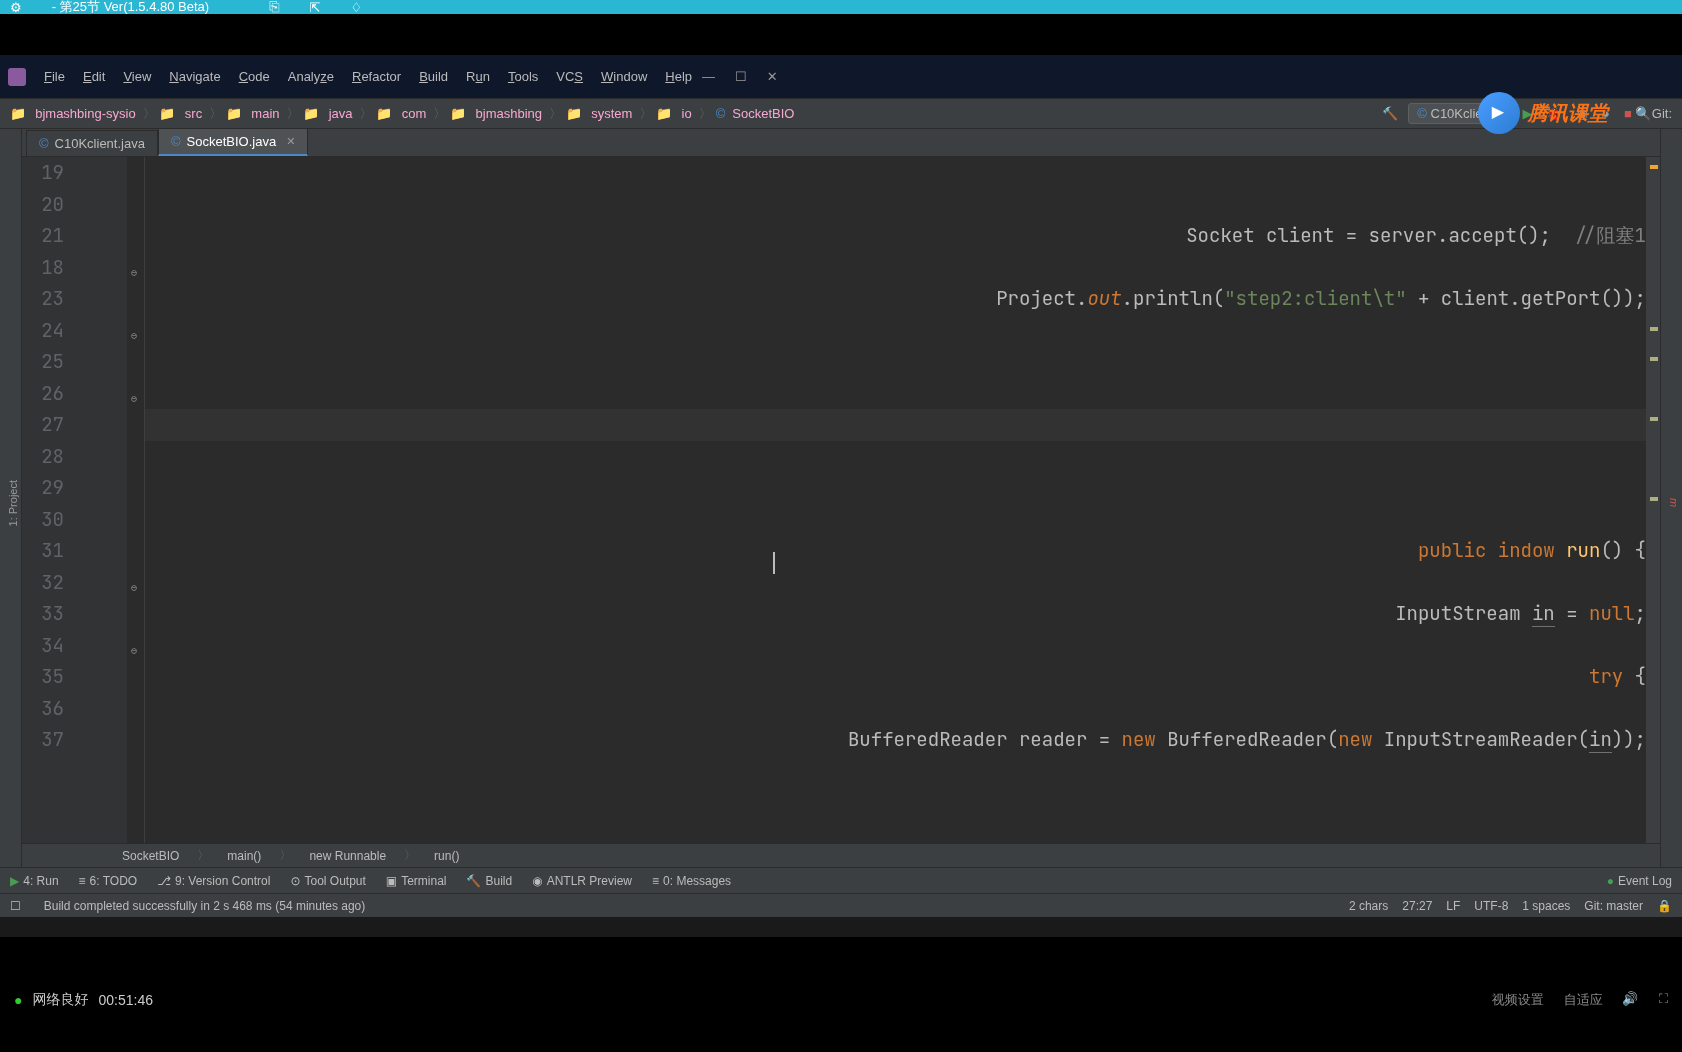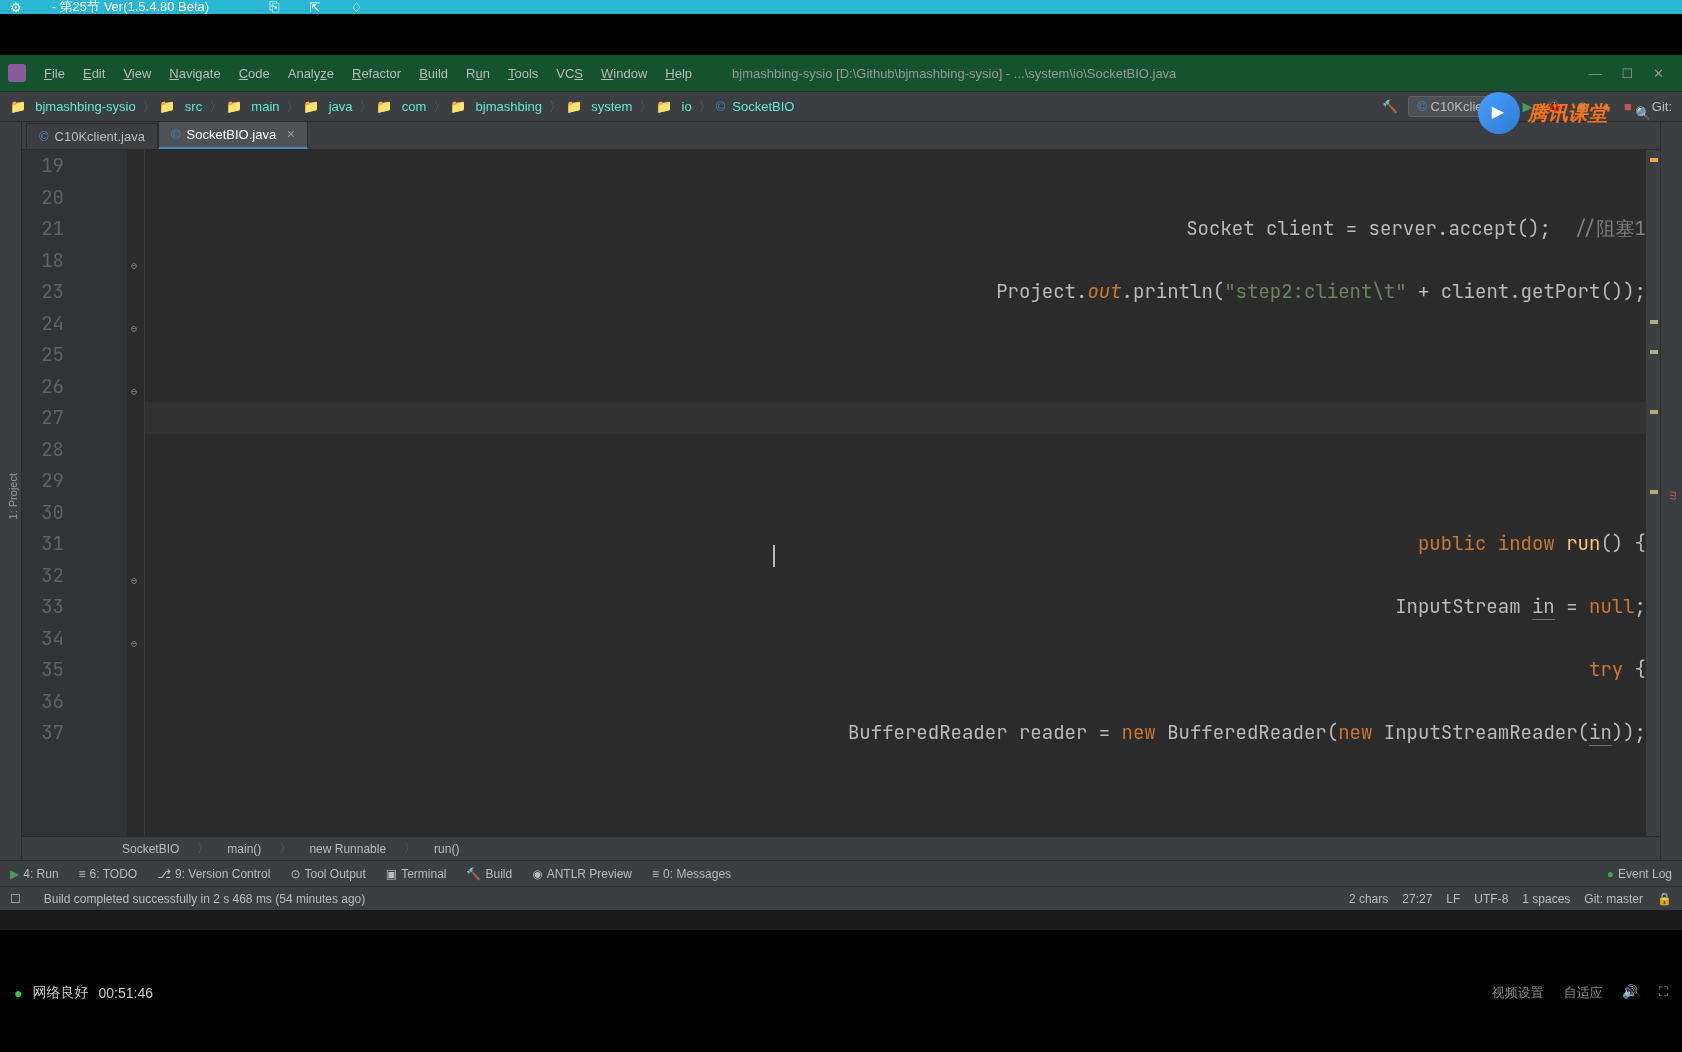--- a/index.html
+++ b/index.html
@@ -1,28 +1,28 @@
 <!DOCTYPE html>
 <html><head>
 <meta charset="utf-8">
 <style>
 * { margin: 0; padding: 0; box-sizing: border-box; }
 body { font-family: "Segoe UI", Arial, sans-serif; background: #000; color: #bbb; font-size: 13px; width: 1682px; height: 1052px; overflow: hidden; }
 .top-title-bar { height: 14px; background: #29b7d3; display:flex; align-items:center; padding-left:10px; color:#fff; gap:30px; }
 .black-gap { height: 41px; background: #000; }
 .ide-frame { background: #3c3f41; }
-.menu-bar { height: 37px; background: #14532d; display: flex; align-items: center; padding: 0 8px; gap: 2px; border-bottom: 1px solid #2b2b2b; }
+.menu-bar { height: 44px; background: #0f172a; display: flex; align-items: center; padding: 0 8px; gap: 2px; border-bottom: 1px solid #2b2b2b; }
 .menu-bar .logo { width: 18px; height: 18px; background: #8a5a9e; border-radius: 3px; margin-right: 8px; }
 .menu-bar .menu-item { padding: 4px 8px; color: #bbb; cursor: pointer; }
 .menu-bar .menu-item u { text-decoration: underline; }
 .menu-bar .title-text { margin-left: 30px; color: #999; flex: 1; }
 .menu-bar .win-controls { display: flex; gap: 20px; color: #999; padding-right: 10px; }
 .nav-bar { height: 30px; background: #3c3f41; display: flex; align-items: center; padding: 0 10px; gap: 4px; border-bottom: 1px solid #2b2b2b; }
 .nav-bar .folder-icon { color: #c9a96e; margin-right: 2px; }
-.nav-bar .crumb { color: #5eead4; padding: 0 3px; }
+.nav-bar .crumb { color: #f9a8d4; padding: 0 3px; }
 .nav-bar .sep { color: #666; }
 .nav-bar .run-config { margin-left: auto; display: flex; align-items: center; gap: 6px; }
 .nav-bar .config-dropdown { background: #4c5052; border: 1px solid #5e6060; padding: 2px 8px; border-radius: 3px; color: #bbb; }
 .nav-bar .toolbar-icon { padding: 0 4px; color: #999; cursor: pointer; }
 .nav-bar .run-icon { color: #499c54; }
 .nav-bar .debug-icon { color: #499c54; }
 .nav-bar .git-label { color: #bbb; margin-left: 10px; }
 .watermark { position: absolute; right: 30px; top: 92px; display: flex; align-items: center; gap: 8px; z-index: 100; }
 .watermark .wm-icon { width: 42px; height: 42px; background: linear-gradient(135deg, #4a9eff, #2b7cd3); border-radius: 50%; position: relative; }
 .watermark .wm-icon::before { content:"▶"; position:absolute; left:14px; top:10px; color:#fff; font-size:16px; }
@@ -89,21 +89,20 @@
     <span class="menu-item"><u>N</u>avigate</span>
     <span class="menu-item"><u>C</u>ode</span>
     <span class="menu-item">Analy<u>z</u>e</span>
     <span class="menu-item"><u>R</u>efactor</span>
     <span class="menu-item"><u>B</u>uild</span>
     <span class="menu-item">R<u>u</u>n</span>
     <span class="menu-item"><u>T</u>ools</span>
     <span class="menu-item">VC<u>S</u></span>
     <span class="menu-item"><u>W</u>indow</span>
     <span class="menu-item"><u>H</u>elp</span>
-    <span class="title-text">bjmashbing-sysio [D:\Github\bjmashbing-sysio] - ...\system\io\SocketBIO.java</span>
     <div class="win-controls">
       <span>—</span>
       <span>☐</span>
       <span>✕</span>
     </div>
   </div>
 
   <div class="nav-bar">
     <span class="folder-icon">📁</span>
     <span class="crumb">bjmashbing-sysio</span>

